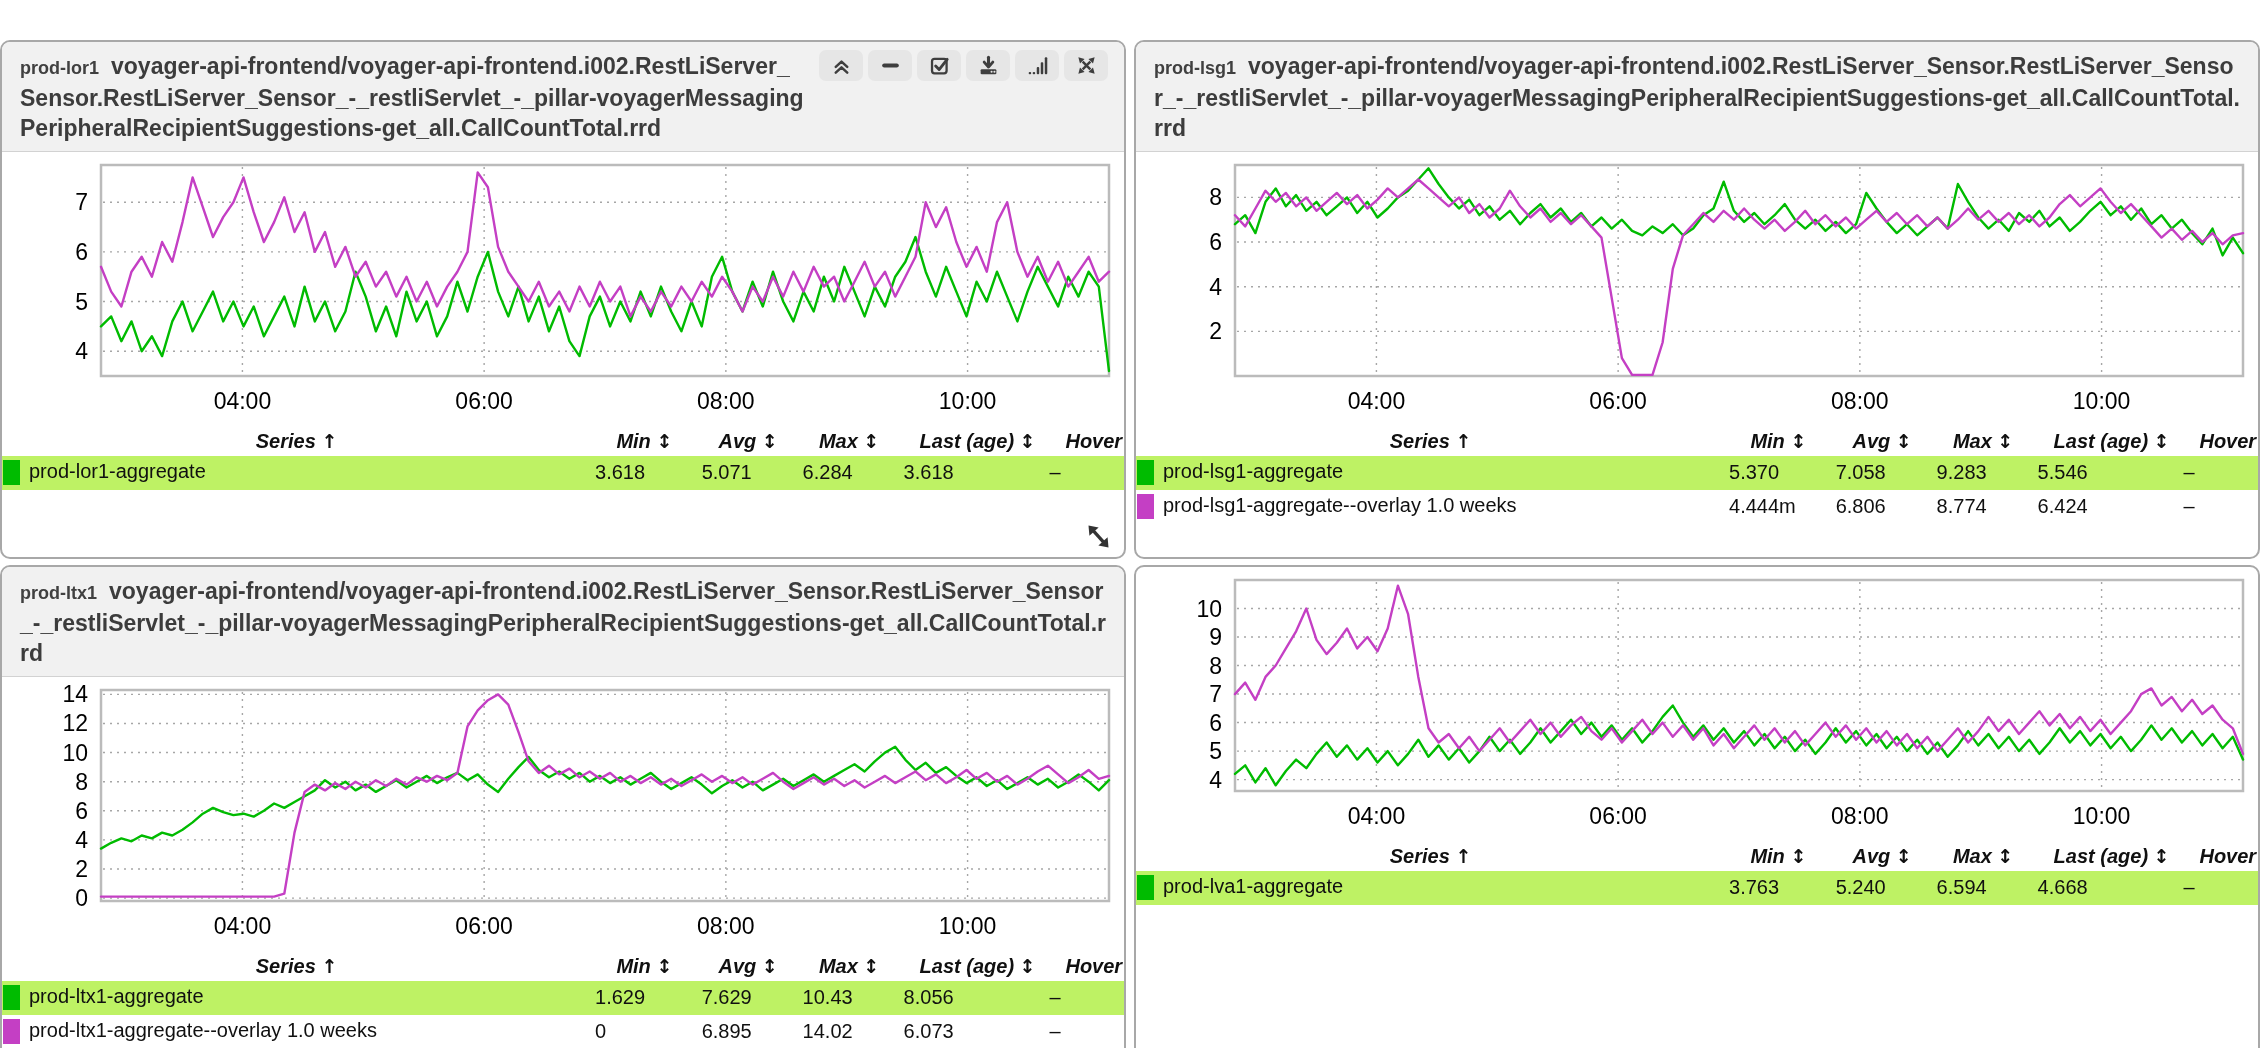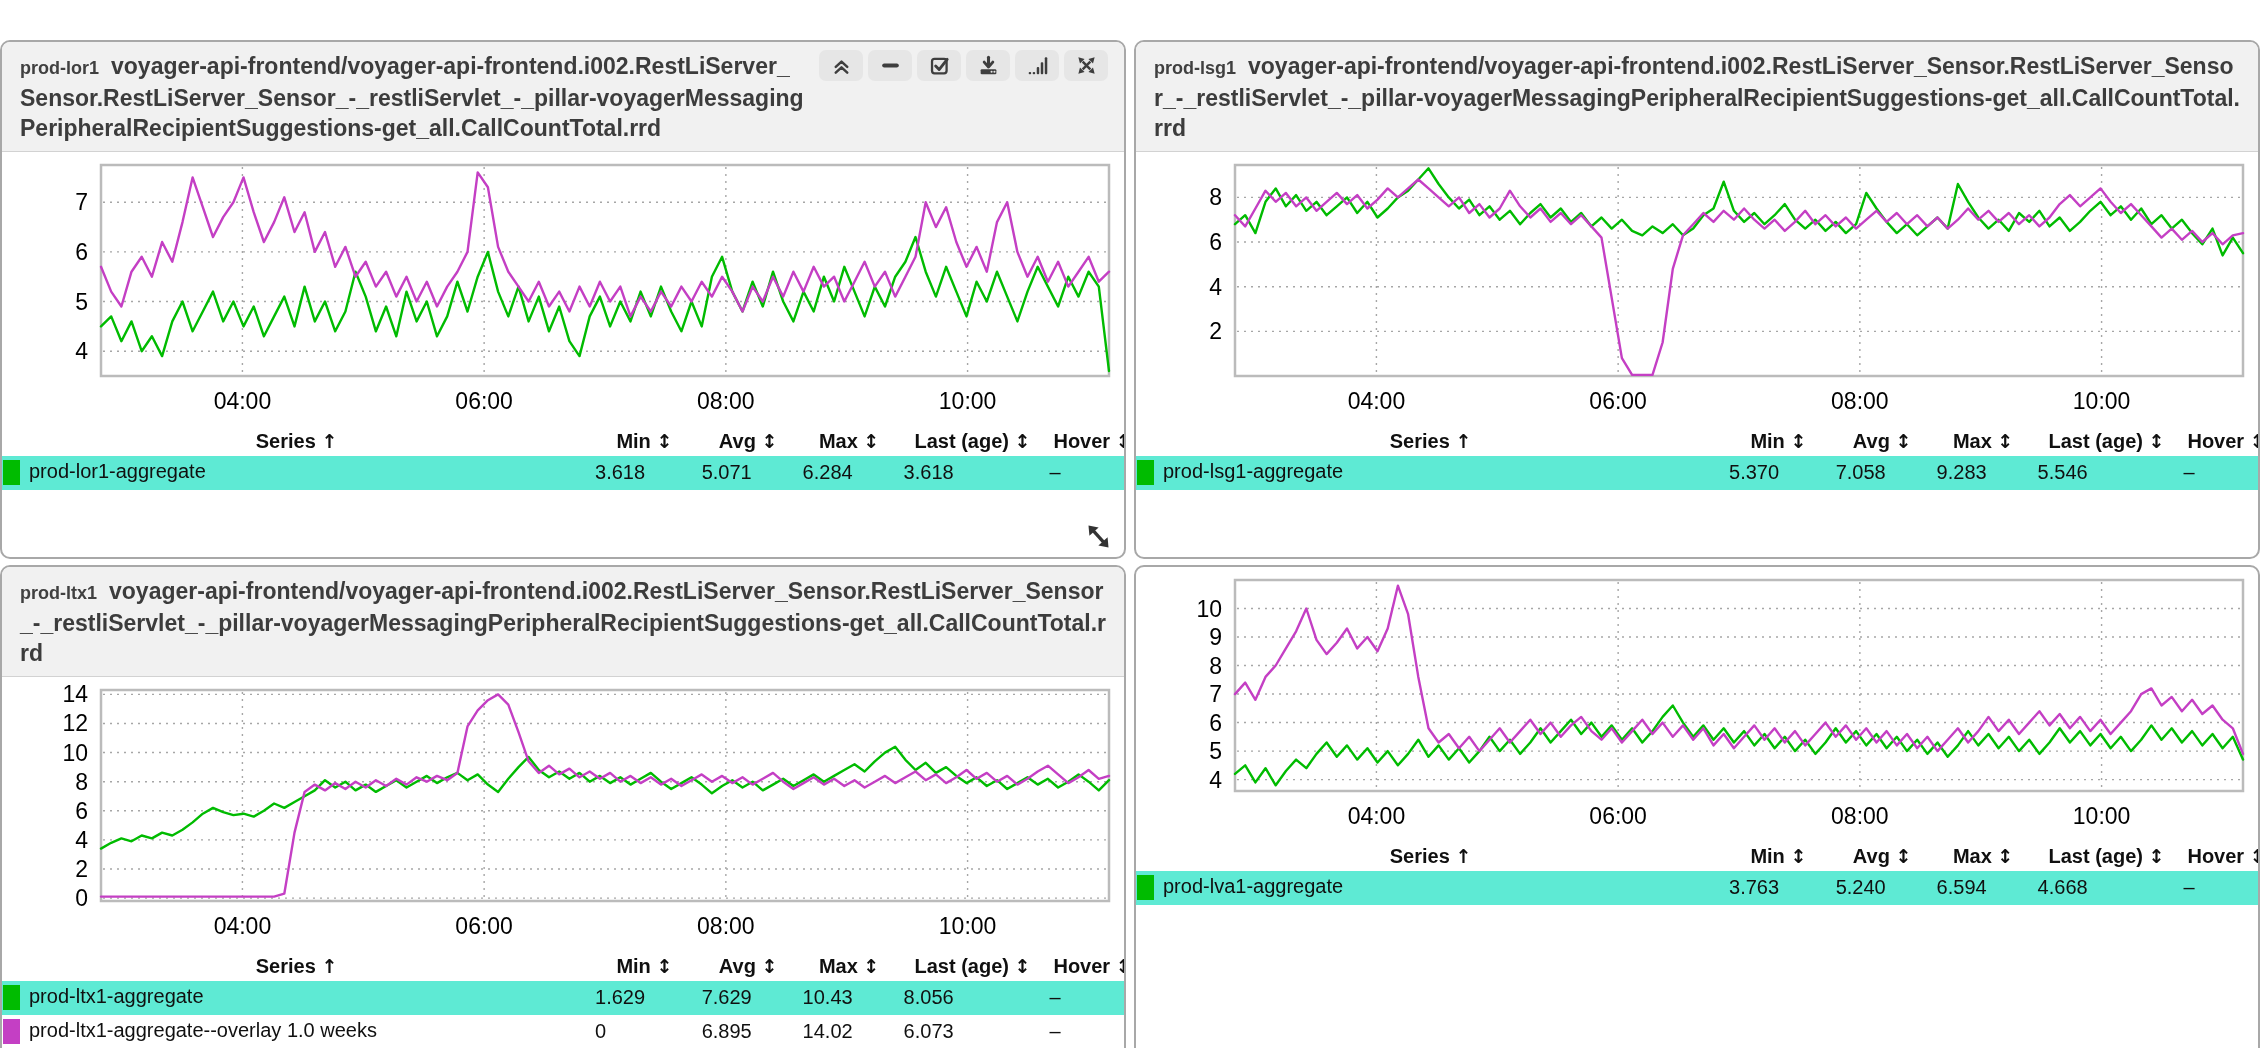--- a/index.html
+++ b/index.html
@@ -9,24 +9,24 @@
          display:flex;flex-direction:column;overflow:hidden;}
   .ph{background:#f1f1f1;border-bottom:1px solid #d2d2d2;padding:9px 16px 8px 18px;
       font-size:23px;font-weight:bold;color:#3c3c3c;line-height:30px;word-break:break-all;border-radius:8px 8px 0 0;}
   .host{font-size:18px;margin-right:12px;color:#404040;}
   .toolbar{float:right;display:flex;margin:-1px 0 4px 10px;}
   .tb{width:44px;height:31px;margin-left:5px;background:#e6e6e6;border:none;border-radius:7px;
       display:flex;align-items:center;justify-content:center;padding:0;color:#3e3e3e;cursor:pointer;}
   .tb svg{width:23px;height:23px;display:block;}
   .chart{display:block;width:1122px;height:262px;flex:0 0 auto;}
   table{width:100%;border-spacing:0;font-size:20px;color:#101010;margin-top:13px;table-layout:fixed;}
-  th{font-weight:bold;padding:3px 8px;white-space:nowrap;text-align:center;}
+  th{font-weight:bold;padding:3px 20px;white-space:nowrap;text-align:center;font-style:italic;}
   td{padding:4px 4px 5px;text-align:left;overflow:hidden;white-space:nowrap;}
   td.sname{text-align:left;padding-left:1px;}
-  tbody tr.odd{background:#5eead4;}
+  tbody tr.odd{background:#bef264;}
   .swatch{display:inline-block;width:17px;height:25px;vertical-align:-7px;margin-right:9px;}
   .arr{font-family:"DejaVu Sans",sans-serif;font-size:19px;}
   .rsz{position:absolute;right:9px;bottom:4px;width:33px;height:33px;color:#333;cursor:nwse-resize;}
   text{font-family:"Liberation Sans",sans-serif;}
 </style>
 </head>
 <body>
 
 <div class="grid">
 
@@ -187,20 +187,28 @@
         <th><span>Hover</span> <span class="arr">↕</span></th>
       </tr>
         </thead>
       <tbody>
         <tr class="odd">
           <td class="sname"><span class="swatch" style="background: rgb(0, 187, 0);"></span><span>prod-lsg1-aggregate</span></td>
           <td>5.370</td>
           <td>7.058</td>
           <td>9.283</td>
           <td>5.546</td>
+          <td>–</td>
+        </tr>
+        <tr>
+          <td class="sname"><span class="swatch" style="background: rgb(196, 63, 196);"></span><span>prod-lsg1-aggregate--overlay 1.0 weeks</span></td>
+          <td>4.444m</td>
+          <td>6.806</td>
+          <td>8.774</td>
+          <td>6.424</td>
           <td>–</td>
         </tr>
       </tbody>
     </table>
   </section>
 
   <section class="panel">
     <header class="ph">
       <span class="host">prod-ltx1</span><span>voyager-api-frontend/voyager-api-frontend.i002.RestLiServer_Sensor.RestLiServer_Sensor_-_restliServlet_-_pillar-voyagerMessagingPeripheralRecipientSuggestions-get_all.CallCountTotal.rrd</span>
     </header>

